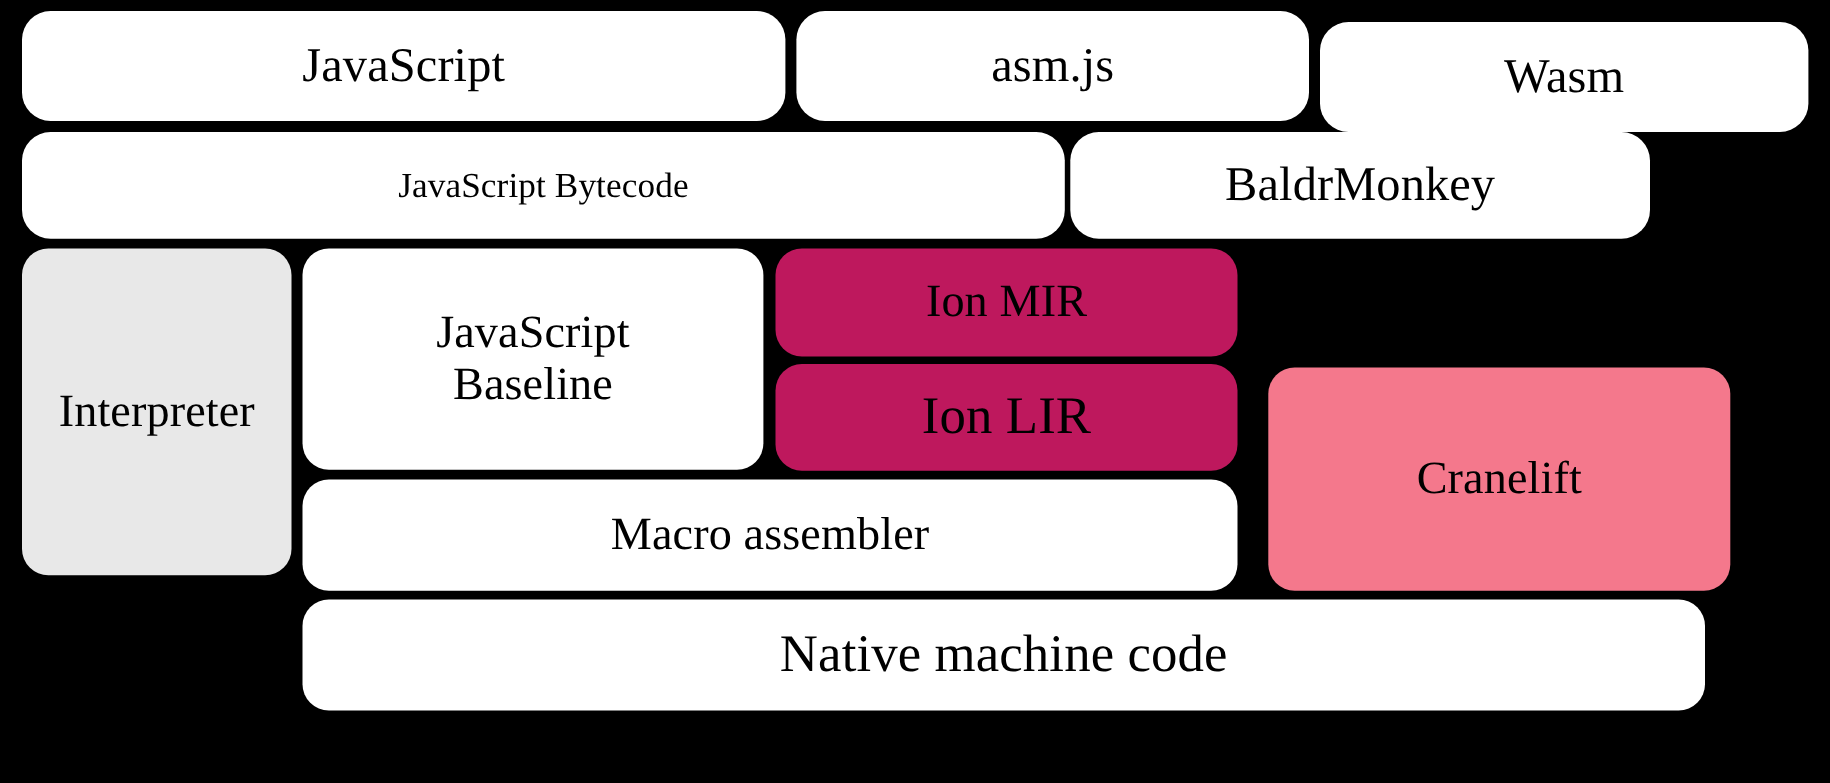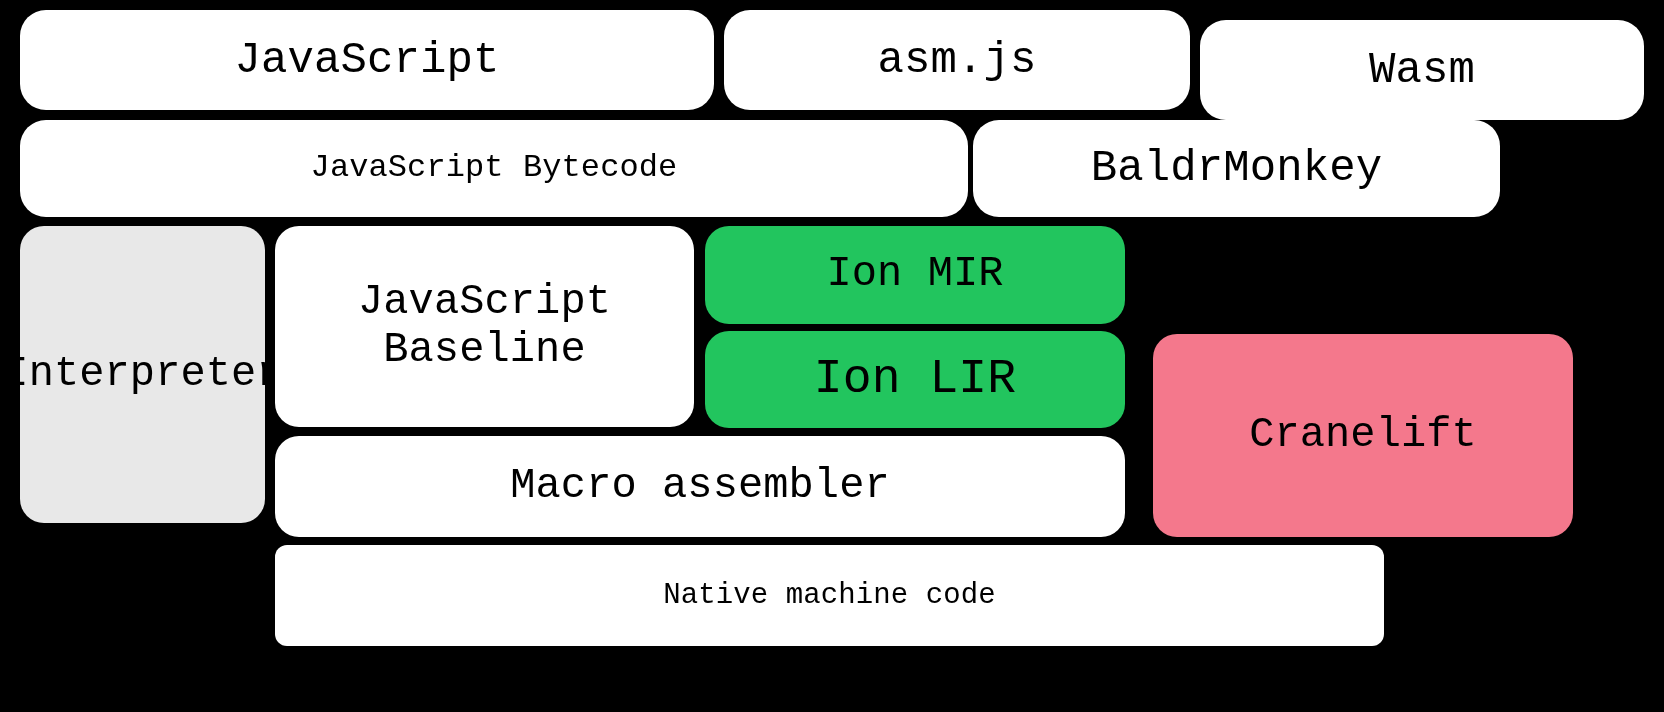--- a/index.html
+++ b/index.html
@@ -7,61 +7,61 @@
     margin: 0;
     padding: 0;
     background: #000000;
   }
   #stage {
     position: relative;
     width: 1664px;
     height: 712px;
     background: #000000;
     overflow: hidden;
-    font-family: Liberation Mono, monospace;
+    font-family: Liberation Serif, serif;
   }
   .node {
     position: absolute;
     box-sizing: border-box;
     display: flex;
     align-items: center;
     justify-content: center;
     text-align: center;
     color: #000000;
     border-radius: 26px;
     line-height: 1.14;
     font-weight: 400;
     letter-spacing: 0.1px;
     white-space: pre-line;
     padding: 2px 8px;
   }
   .fill-white  { background: #FFFFFF; }
   .fill-gray   { background: #E8E8E8; }
-  .fill-green  { background: #22c55e; }
+  .fill-green  { background: #be185d; }
   .fill-pink   { background: #F4788C; margin-left: 23px; }
 
   
   .n-javascript        { left: 20px;   top: 10px;  width: 694px; height: 100px; font-size: 44px; }
   .n-asmjs             { left: 724px;  top: 10px;  width: 466px; height: 100px; font-size: 44px; }
   .n-wasm              { left: 1200px; top: 20px;  width: 444px; height: 100px; font-size: 44px; }
 
   
   .n-js-bytecode       { left: 20px;   top: 120px; width: 948px; height: 97px;  font-size: 32px; }
   .n-baldrmonkey       { left: 973px;  top: 120px; width: 527px; height: 97px;  font-size: 44px; }
 
   
   .n-interpreter       { left: 20px;   top: 226px; width: 245px; height: 297px; font-size: 42px; border-radius: 24px; }
   .n-js-baseline       { left: 275px;  top: 226px; width: 419px; height: 201px; font-size: 42px; border-radius: 24px; }
   .n-ion-mir           { left: 705px;  top: 226px; width: 420px; height: 98px;  font-size: 42px; border-radius: 24px; }
   .n-ion-lir           { left: 705px;  top: 331px; width: 420px; height: 97px;  font-size: 48px; border-radius: 24px; }
   .n-macro-assembler   { left: 275px;  top: 436px; width: 850px; height: 101px; font-size: 42px; border-radius: 24px; }
   .n-cranelift         { left: 1130px; top: 334px; width: 420px; height: 203px; font-size: 42px; border-radius: 24px; }
 
   
-  .n-native-code       { left: 275px;  top: 545px; width: 1109px; height: 101px; font-size: 29px; border-radius: 12px; }
+  .n-native-code       { left: 275px;  top: 545px; width: 1275px; height: 101px; font-size: 48px; border-radius: 24px; }
 </style>
 </head>
 <body>
 
 <div id="stage">
 
   <div class="node fill-white n-javascript">JavaScript</div>
 
   <div class="node fill-white n-asmjs">asm.js</div>
 

